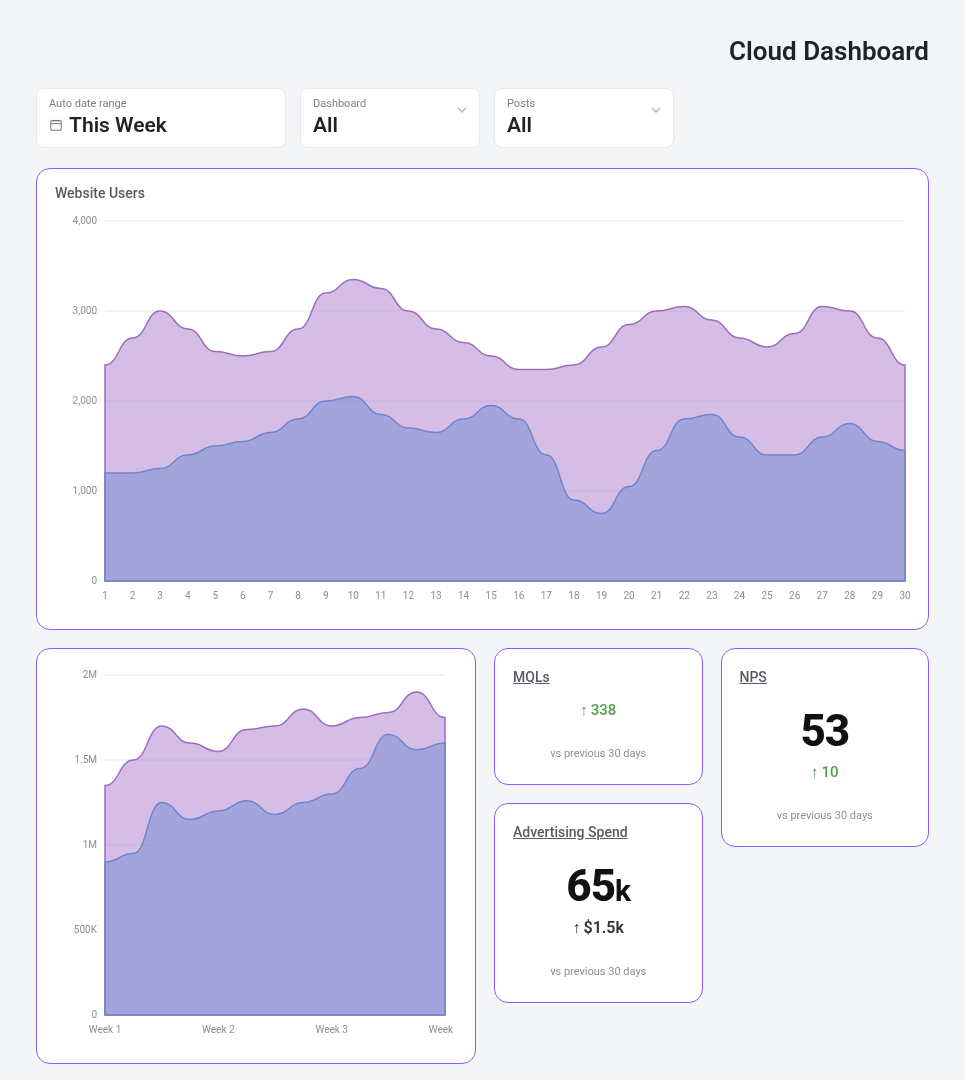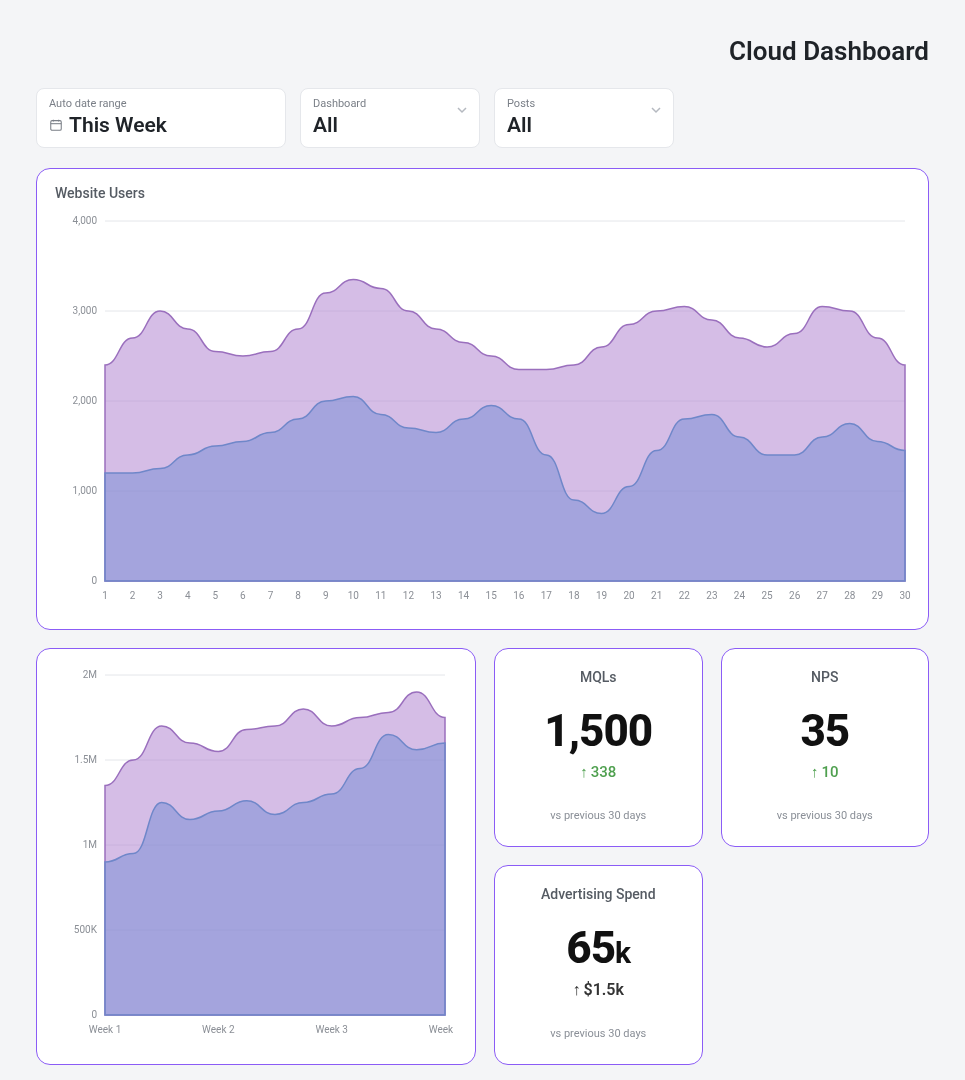--- a/index.html
+++ b/index.html
@@ -72,21 +72,21 @@
     margin-bottom: 10px;
   }
   .chart-large { margin-bottom: 18px; }
   .bottom-row {
     display: grid;
     grid-template-columns: 440px 1fr 1fr;
     gap: 18px;
   }
   .metric-col { display: flex; flex-direction: column; gap: 18px; }
   .metric-card { text-align: center; padding: 20px 18px 24px 18px; }
-  .metric-card .card-title { text-align: center; }
+  .metric-card .card-title { text-align: left; text-decoration: underline; }
   .metric-value {
     font-size: 44px;
     font-weight: 800;
     color: #111;
     letter-spacing: -1px;
     margin-top: 20px;
   }
   .metric-value .suffix { font-size: 30px; font-weight: 700; }
   .metric-delta {
     font-size: 15px;
@@ -226,21 +226,20 @@
           <text x="50" y="368" text-anchor="middle" class="axis-tick">Week 1</text>
           <text x="163.33333333333331" y="368" text-anchor="middle" class="axis-tick">Week 2</text>
           <text x="276.66666666666663" y="368" text-anchor="middle" class="axis-tick">Week 3</text>
           <text x="390" y="368" text-anchor="middle" class="axis-tick">Week 4</text>
         </svg>
     </div>
 
     <div class="metric-col">
       <div class="card metric-card">
         <div class="card-title">MQLs</div>
-        <div class="metric-value">1,500</div>
         <div class="metric-delta">
           <span>↑</span>
           <span>338</span>
         </div>
         <div class="metric-note">vs previous 30 days</div>
       </div>
 
       <div class="card metric-card">
         <div class="card-title">Advertising Spend</div>
         <div class="metric-value">
@@ -250,21 +249,21 @@
           <span>↑</span>
           <span>$1.5k</span>
         </div>
         <div class="metric-note">vs previous 30 days</div>
       </div>
     </div>
 
     <div class="metric-col">
       <div class="card metric-card">
         <div class="card-title">NPS</div>
-        <div class="metric-value">35</div>
+        <div class="metric-value">53</div>
         <div class="metric-delta">
           <span>↑</span>
           <span>10</span>
         </div>
         <div class="metric-note">vs previous 30 days</div>
       </div>
     </div>
 
   </div>
 </div>

